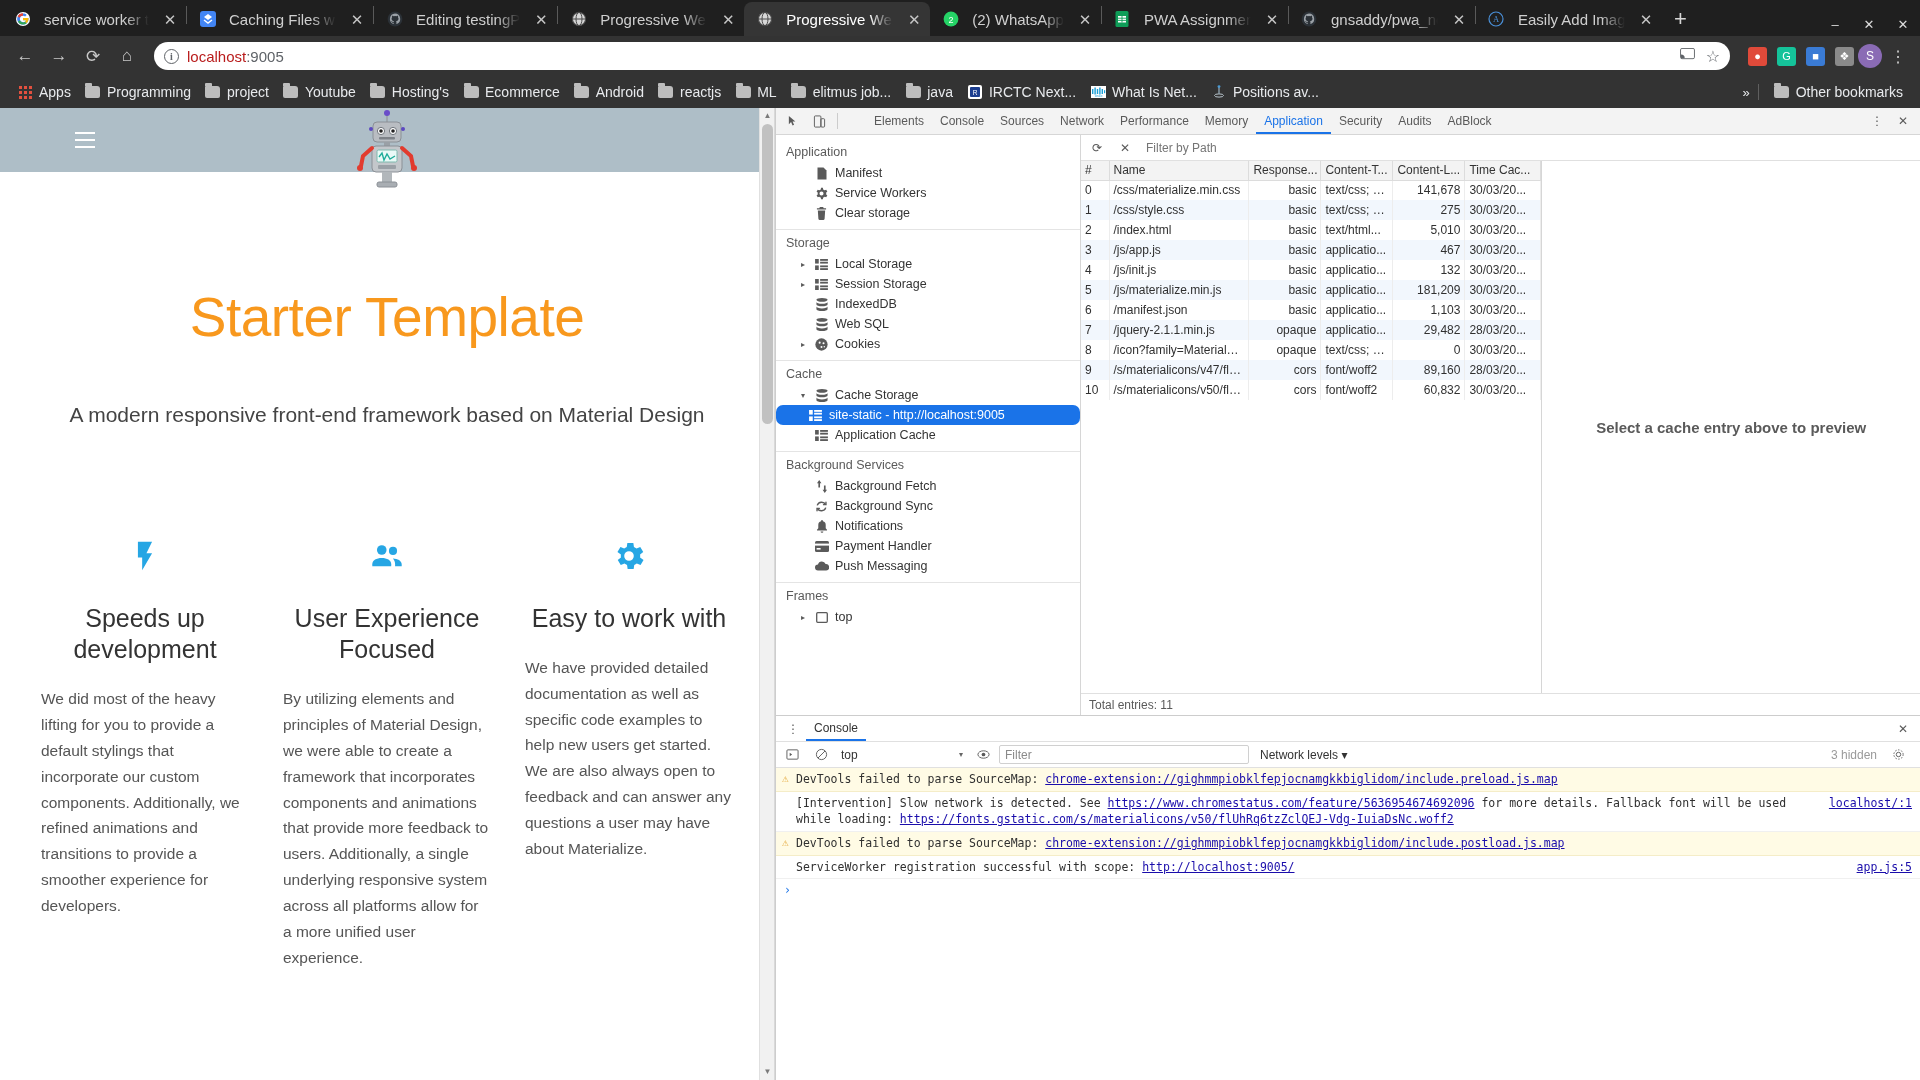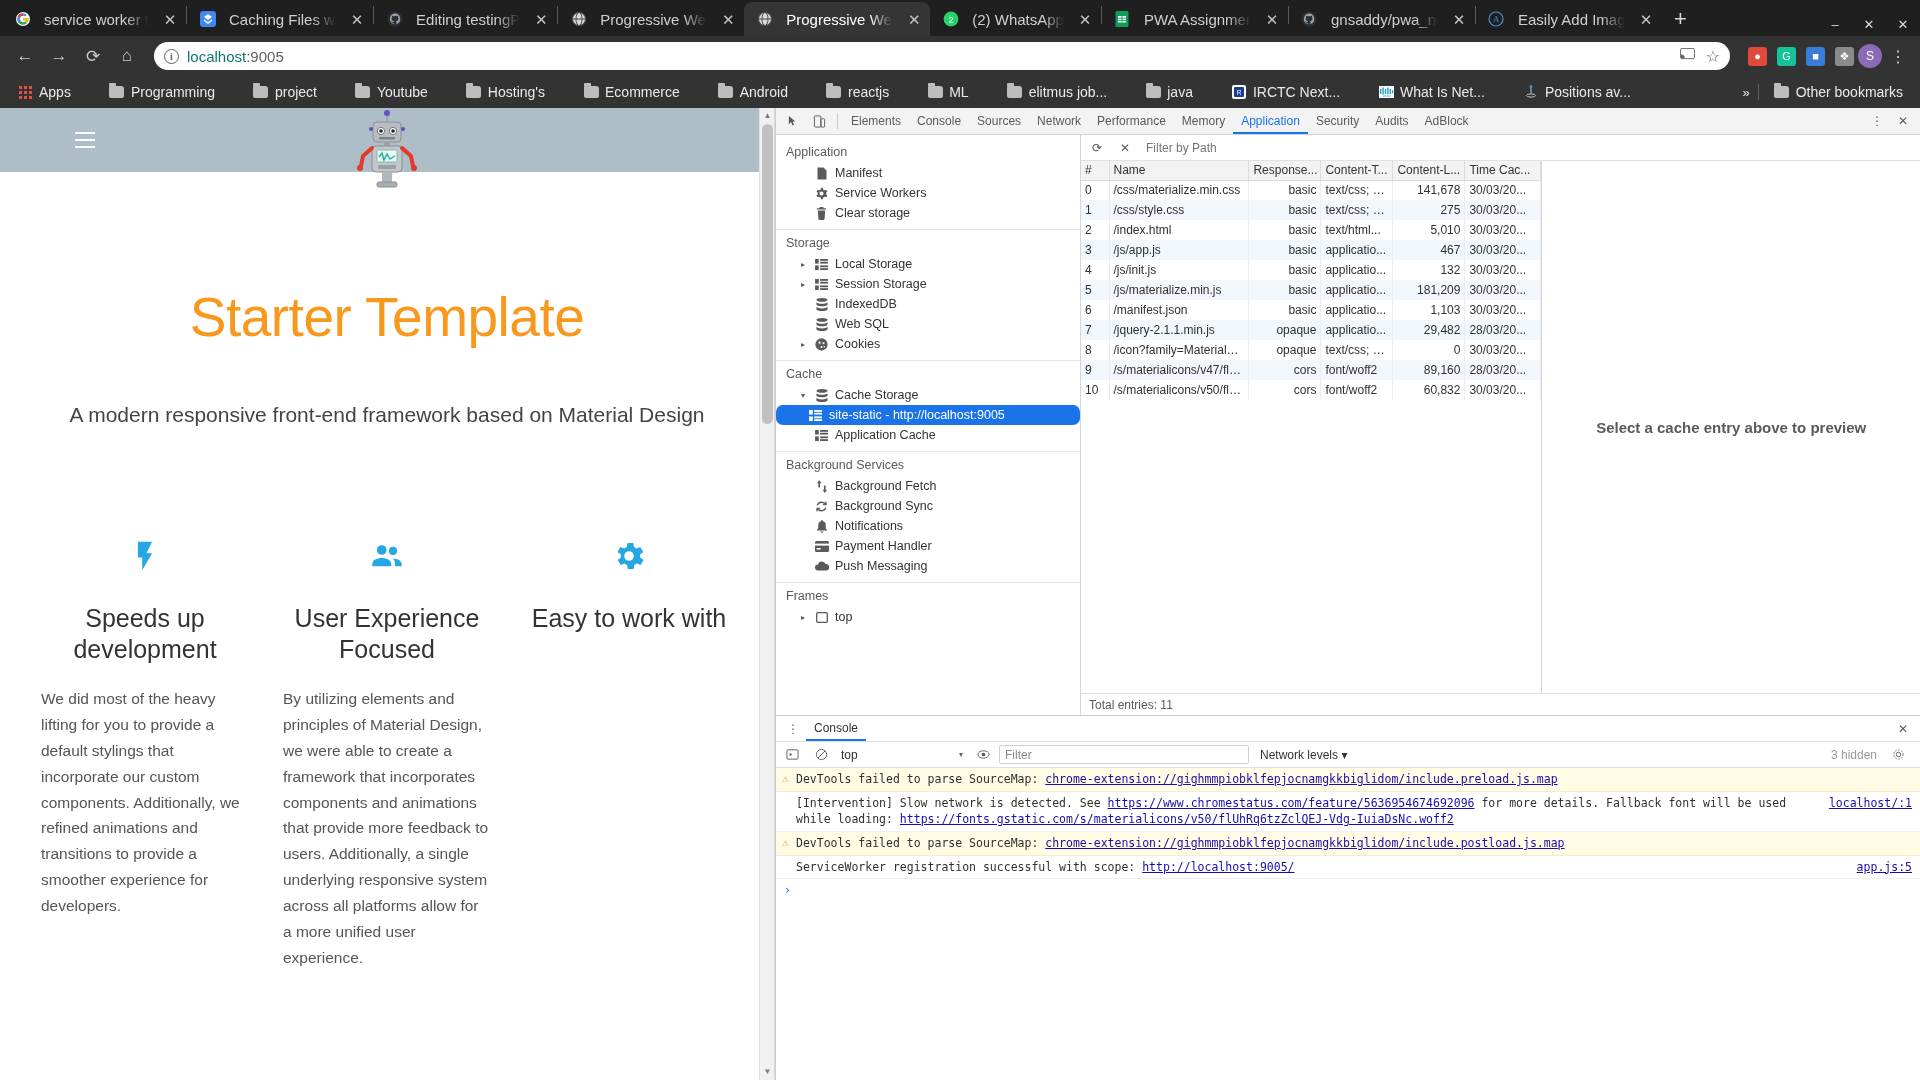--- a/index.html
+++ b/index.html
@@ -43,21 +43,21 @@
   .navbtn { width: 30px; height: 30px; display: flex; align-items: center; justify-content: center;
     color: #c9c9c9; font-size: 17px; }
   .omnibox {
     flex: 1 1 auto; height: 28px; background: #fff; border-radius: 14px;
     display: flex; align-items: center; padding: 0 10px; margin: 0 8px; gap: 8px;
   }
   .omnibox .infoicon { width: 15px; height: 15px; border: 1.4px solid #5f6368; border-radius: 50%;
     font-size: 10px; color: #5f6368; display: flex; align-items: center; justify-content: center;
     font-family: "Liberation Serif", serif; font-weight: bold; }
   .omnibox .urltext { font-size: 15px; color: #202124; }
-  .omnibox .urltext .host { color: #0f766e; }
+  .omnibox .urltext .host { color: #b91c1c; }
   .omnibox .urltext .port { color: #5f6368; }
   .omnibox .omnitail { margin-left: auto; display: flex; align-items: center; gap: 11px; color: #5f6368; font-size: 14px; }
   .navbar .right-ext { display: flex; align-items: center; gap: 10px; padding-left: 6px; }
   .extdot { width: 19px; height: 19px; border-radius: 3px; display:flex; align-items:center; justify-content:center; font-size: 11px; color: #fff; }
   .avatar { width: 24px; height: 24px; border-radius: 50%; background: #8a6bb5; color: #fff;
     display: flex; align-items: center; justify-content: center; font-size: 12px; }
   .kebab { color: #d0d0d0; font-size: 16px; letter-spacing: 0; padding: 0 4px; }
 
   .bookmarkbar {
     height: 32px; background: #333333; display: flex; align-items: center;
@@ -308,21 +308,21 @@
         <span class="extdot" style="background: rgb(224, 74, 58);">●</span>
         <span class="extdot" style="background: rgb(21, 195, 154);">G</span>
         <span class="extdot" style="background: rgb(58, 123, 213);">■</span>
         <span class="extdot" style="background: rgb(138, 138, 138);">❖</span>
       </div>
     <div class="avatar">S</div>
     <div class="kebab">⋮</div>
   </div>
 
   <div class="bookmarkbar">
-    <div id="bmk-container" style="display:flex;align-items:flex-end;gap:24px;">
+    <div id="bmk-container" style="display:flex;align-items:flex-end;">
         <div class="bmk">
           <span class="bicon">
             <span class="apps-grid">
               <i></i>
               <i></i>
               <i></i>
               <i></i>
               <i></i>
               <i></i>
               <i></i>
@@ -503,20 +503,21 @@
               <div class="mz-ct">User Experience Focused</div>
               <div class="mz-cp">By utilizing elements and principles of Material Design, we were able to create a framework that incorporates components and animations that provide more feedback to users. Additionally, a single underlying responsive system across all platforms allow for a more unified user experience.</div>
             </div>
             <div class="mz-col">
               <div class="mz-ic">
                 <svg width="36" height="36" viewBox="0 0 24 24" fill="#26a6e4">
                   <path d="M19.4 13a7.8 7.8 0 000-2l2.1-1.6-2-3.4-2.5 1a7.6 7.6 0 00-1.7-1l-.4-2.6h-4l-.4 2.6c-.6.2-1.2.6-1.7 1l-2.5-1-2 3.4L6.6 11a7.8 7.8 0 000 2l-2.1 1.6 2 3.4 2.5-1c.5.4 1.1.8 1.7 1l.4 2.6h4l.4-2.6c.6-.2 1.2-.6 1.7-1l2.5 1 2-3.4zM12 15.2A3.2 3.2 0 1115.2 12 3.2 3.2 0 0112 15.2z"></path>
                 </svg>
               </div>
               <div class="mz-ct">Easy to work with</div>
+              <div class="mz-cp">We have provided detailed documentation as well as specific code examples to help new users get started. We are also always open to feedback and can answer any questions a user may have about Materialize.</div>
             </div>
           </div>
       </div>
 
       <div class="pg-scroll">
         <div class="arr up">▲</div>
         <div class="thumb"></div>
         <div class="arr down">▼</div>
       </div>
     </div>
@@ -529,21 +530,21 @@
               <path d="M2 1v9l2.4-2.4 1.6 3.6 1.6-.8-1.6-3.4H9z" fill="#5a5a5a"></path>
             </svg>
         </div>
         <div class="dt-iconbtn">
           <svg width="13" height="13" viewBox="0 0 14 14">
               <rect x="1.5" y="1" width="7" height="12" rx="1" fill="none" stroke="#5a5a5a"></rect>
               <rect x="8.5" y="4" width="4" height="9" rx="1" fill="none" stroke="#5a5a5a"></rect>
             </svg>
         </div>
         <div class="dt-vsep"></div>
-        <div id="dt-tabs" style="display:flex;align-items:center;">
+        <div id="dt-tabs" style="display:flex;align-items:center;margin-left:23px;">
             <div class="dt-tab">Elements</div>
             <div class="dt-tab">Console</div>
             <div class="dt-tab">Sources</div>
             <div class="dt-tab">Network</div>
             <div class="dt-tab">Performance</div>
             <div class="dt-tab">Memory</div>
             <div class="dt-tab active">Application</div>
             <div class="dt-tab">Security</div>
             <div class="dt-tab">Audits</div>
             <div class="dt-tab">AdBlock</div>

